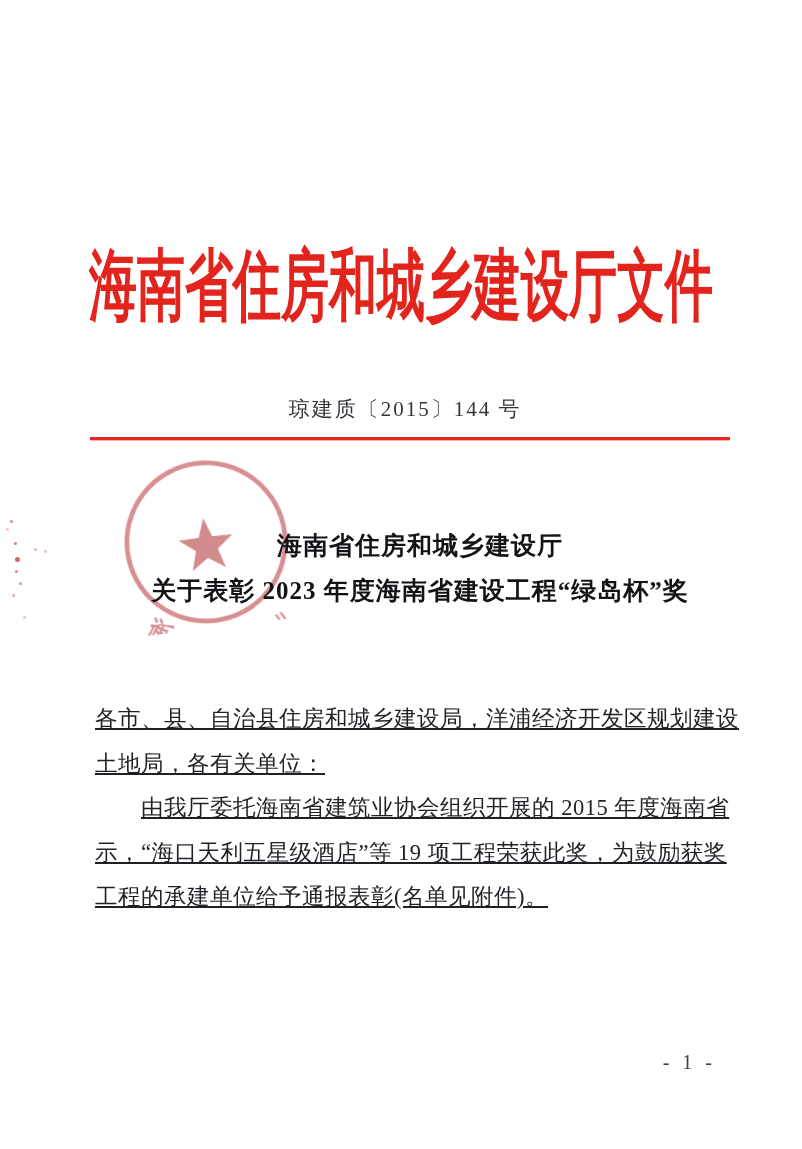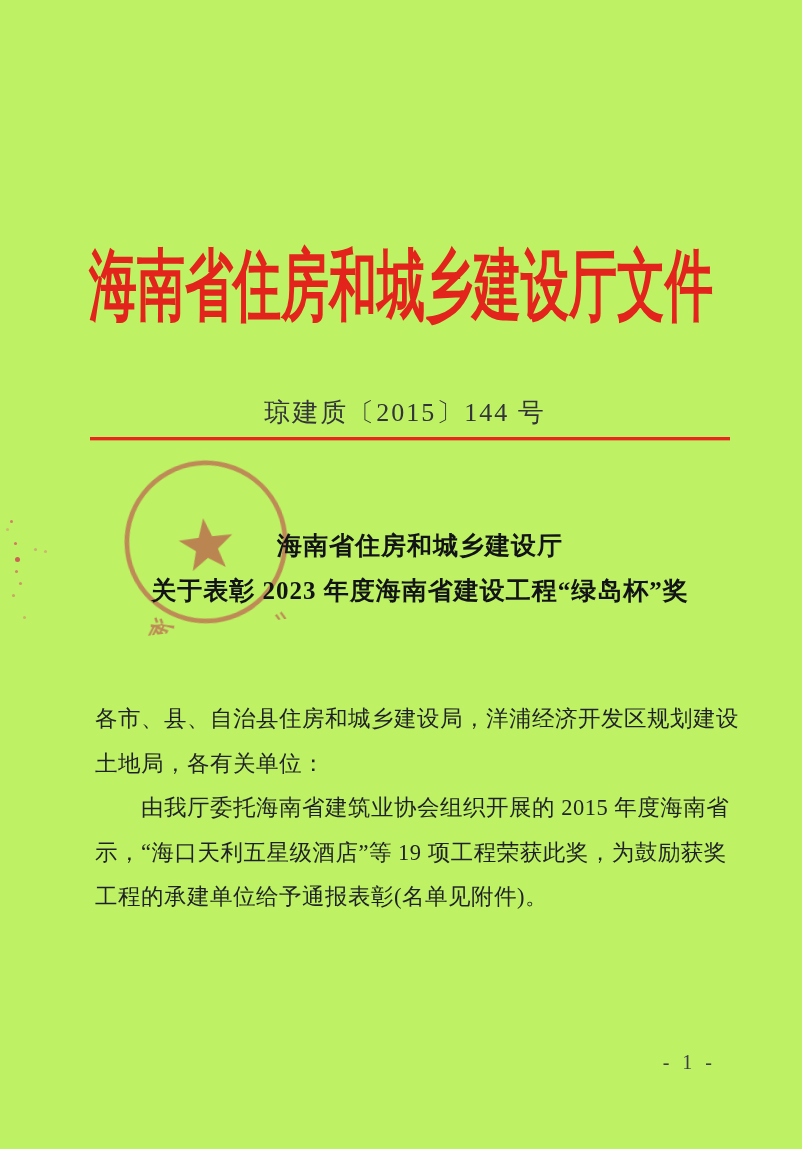--- a/index.html
+++ b/index.html
@@ -2,21 +2,21 @@
 <html><head>
 <meta charset="utf-8">
 <style>
   * { margin: 0; padding: 0; box-sizing: border-box; }
   html, body { background: #e8e8e8; }
   .page {
     position: relative;
     width: 802px;
     height: 1149px;
     margin: 0 auto;
-    background: #bef264;
+    background: #ffffff;
     overflow: hidden;
     font-family: "Liberation Serif", "DejaVu Serif", serif;
     color: #1b1b1b;
   }
 
   
   .doc-header {
     position: absolute;
     top: 257px;
     left: 0;
@@ -34,21 +34,21 @@
   }
 
   
   .doc-number {
     position: absolute;
     top: 395px;
     left: 0;
     width: 100%;
     text-align: center;
     padding-left: 8px;
-    font-size: 26px;
+    font-size: 21px;
     letter-spacing: 2px;
     color: #33343a;
   }
 
   
   .red-rule {
     position: absolute;
     top: 437px;
     left: 90px;
     width: 640px;
@@ -111,20 +111,21 @@
   
   .body-text {
     position: absolute;
     top: 697px;
     left: 95px;
     width: 624px;
     font-size: 22.5px;
     line-height: 44.5px;
     color: #1f2126;
     letter-spacing: 0.5px;
+    text-decoration: underline;
   }
   .body-line { text-align: justify; text-align-last: justify; white-space: nowrap; }
   .body-line.no-fill { text-align-last: left; white-space: normal; }
   .body-line.indent { padding-left: 46px; }
 
   
   .page-number {
     position: absolute;
     top: 1051px;
     right: 86px;

